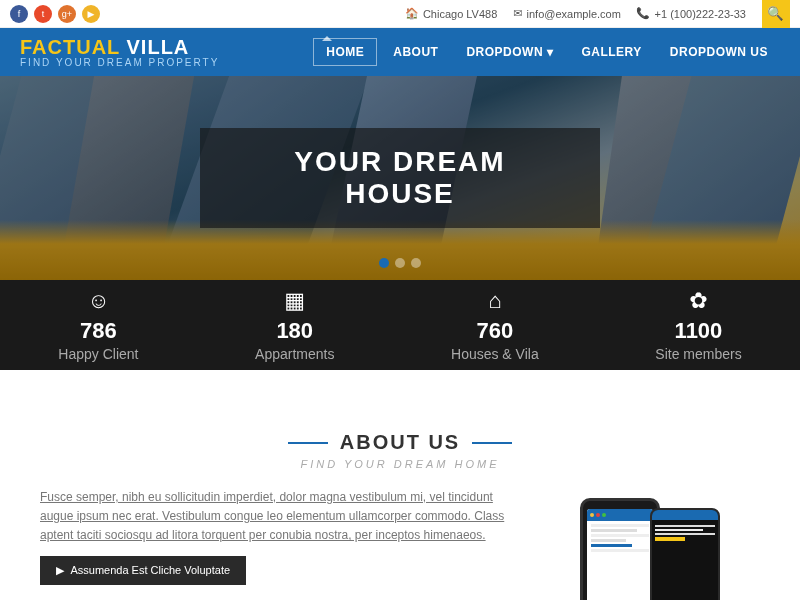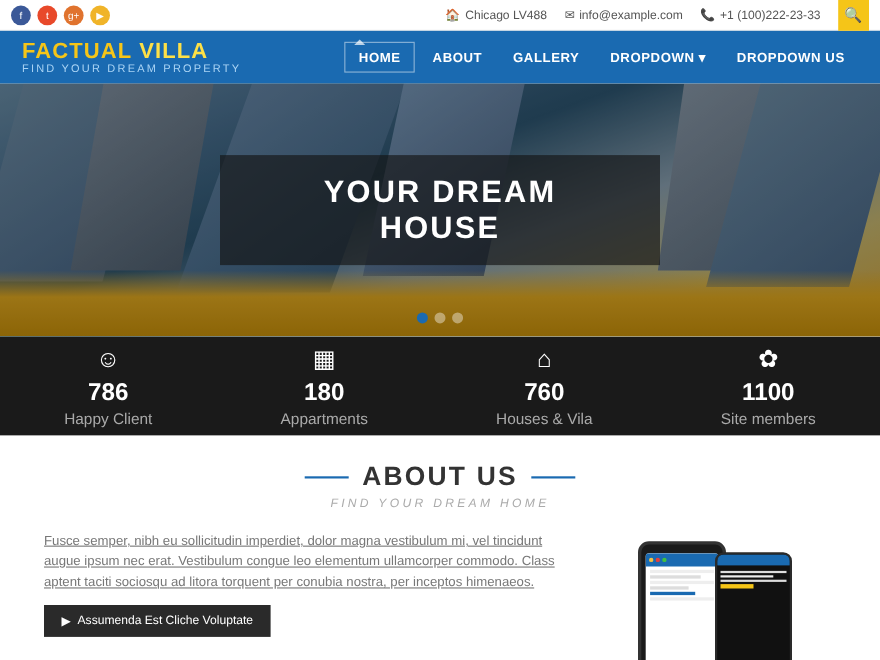--- a/index.html
+++ b/index.html
@@ -55,21 +55,21 @@
       content: '';
       position: absolute; top: -3px; left: 8px;
       border-left: 5px solid transparent;
       border-right: 5px solid transparent;
       border-bottom: 5px solid rgba(255,255,255,0.7);
     }
 
     
     .hero {
       position: relative;
-      height: 230px;
+      height: 204px;
       overflow: hidden;
       background: linear-gradient(135deg, #4a7c9e 0%, #2c5f7a 30%, #8ca8bc 60%, #b8c8d4 100%);
     }
     .hero-bg {
       position: absolute; inset: 0;
       background:
         linear-gradient(160deg, #6b8fa8 0%, #4a7090 20%, #2d5570 40%, #8aA0b0 60%, #c8b870 80%, #d4a030 100%);
     }
     
     .building-shapes {
@@ -130,23 +130,23 @@
     .stat-number { font-size: 22px; font-weight: bold; color: #fff; }
     .stat-label { font-size: 14px; color: #aaa; margin-top: 2px; }
 
     
     .about-section {
       background: #fff;
       padding: 24px 40px 16px;
     }
     .section-title-wrap { text-align: center; margin-bottom: 18px; }
     .section-title {
-      font-size: 24px; font-weight: bold; color: #333;
+      font-size: 20px; font-weight: bold; color: #333;
       letter-spacing: 2px; text-transform: uppercase;
-      display: flex; align-items: center; justify-content: center; gap: 12px;
+      display: flex; align-items: center; justify-content: center; gap: 12px; margin-top: 37px;
     }
     .title-line {
       width: 40px; height: 2px; background: #1a6ab1; display: inline-block;
     }
     .section-subtitle {
       color: #aaa; font-size: 11px; letter-spacing: 3px;
       text-transform: uppercase; margin-top: 4px; font-style: italic;
     }
     .about-content { display: flex; gap: 30px; }
     .about-text { flex: 1; }
@@ -221,29 +221,29 @@
     </span>
     <button class="search-btn-top">
       <span>🔍</span>
     </button>
   </div>
 </div>
 
 <div class="header">
   <div>
     <div class="logo">
-      <span>FACTUAL </span><span style="color:#fde047;">VILLA</span>
+      <span>FACTUAL </span><span style="color:#ffffff;">VILLA</span>
     </div>
     <span class="logo-sub">FIND YOUR DREAM PROPERTY</span>
   </div>
   <nav class="nav">
     <a class="nav-item active">HOME</a>
     <a class="nav-item">ABOUT</a>
+    <a class="nav-item">DROPDOWN ▾</a>
     <a class="nav-item">GALLERY</a>
-    <a class="nav-item">DROPDOWN ▾</a>
     <a class="nav-item">DROPDOWN US</a>
   </nav>
 </div>
 
 <div class="hero">
   <div class="hero-bg"></div>
   <div class="building-shapes">
     <div class="shape shape1"></div>
     <div class="shape shape2"></div>
     <div class="shape shape3"></div>

